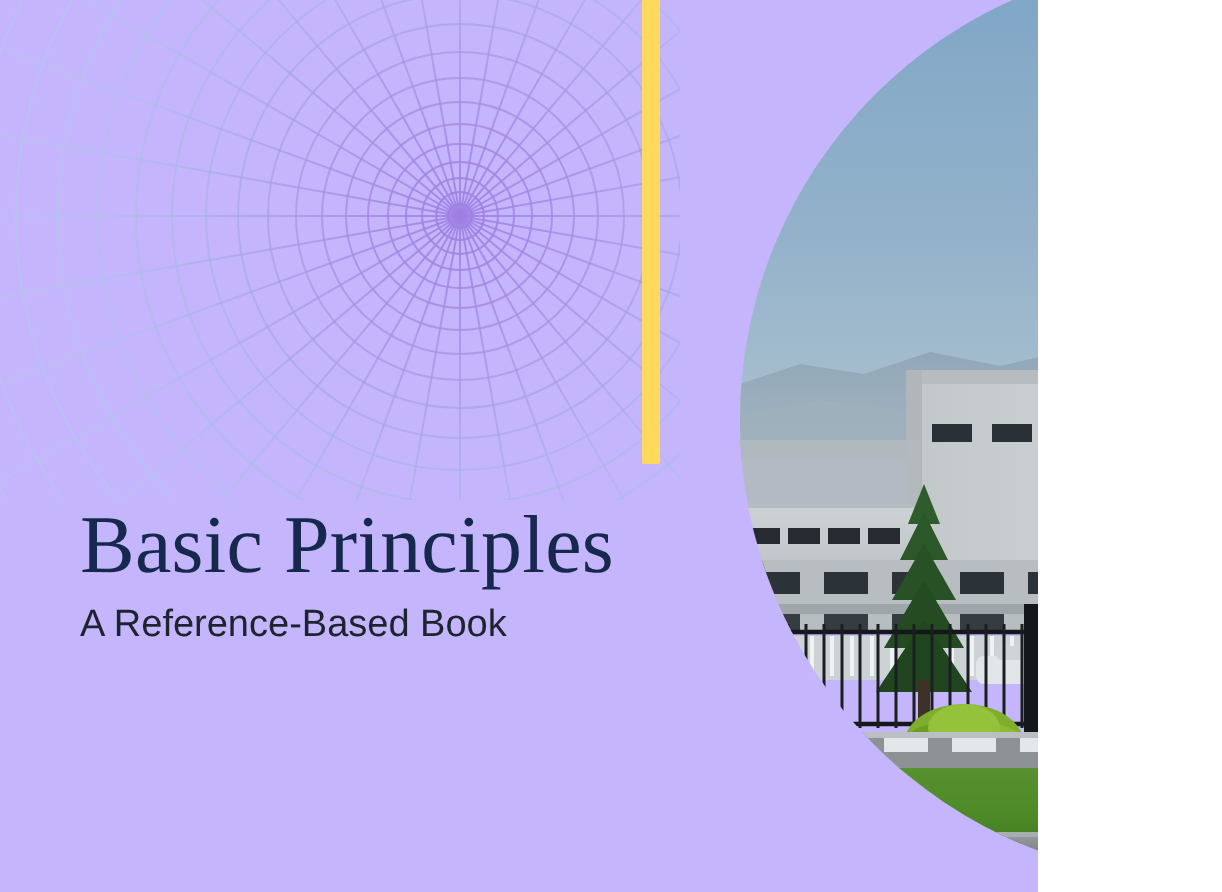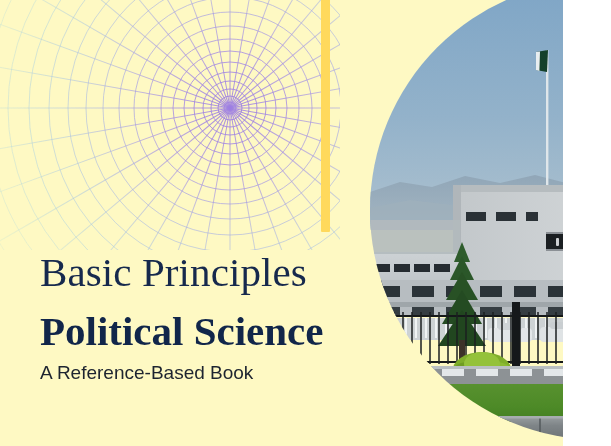--- a/index.html
+++ b/index.html
@@ -2,24 +2,24 @@
 <html><head>
 <meta charset="utf-8">
 <style>
   html, body {
     margin: 0;
     padding: 0;
     background: #ffffff;
   }
   #cover {
     position: relative;
-    width: 563px;
+    width: 519px;
     height: 446px;
     overflow: hidden;
-    background: #fef9c3;
+    background: #c4b5fd;
     font-family: "Liberation Sans", sans-serif;
   }
 
   
   #web-graphic {
     position: absolute;
     left: 0;
     top: 0;
     width: 340px;
     height: 250px;
@@ -600,17 +600,16 @@
           <line x1="350" y1="436" x2="350" y2="460"></line>
           <line x1="410" y1="436" x2="410" y2="460"></line>
         </g>
         <rect x="0" y="436" width="460" height="2.5" fill="#a7adb0"></rect>
       </svg>
     </div>
   </div>
 
   <div id="title-block">
     <div class="title-line">Basic Principles</div>
-    <div id="title-emphasis">Political Science</div>
     <div id="subtitle">A Reference-Based Book</div>
   </div>
 
 </div>
 
 </body></html>

